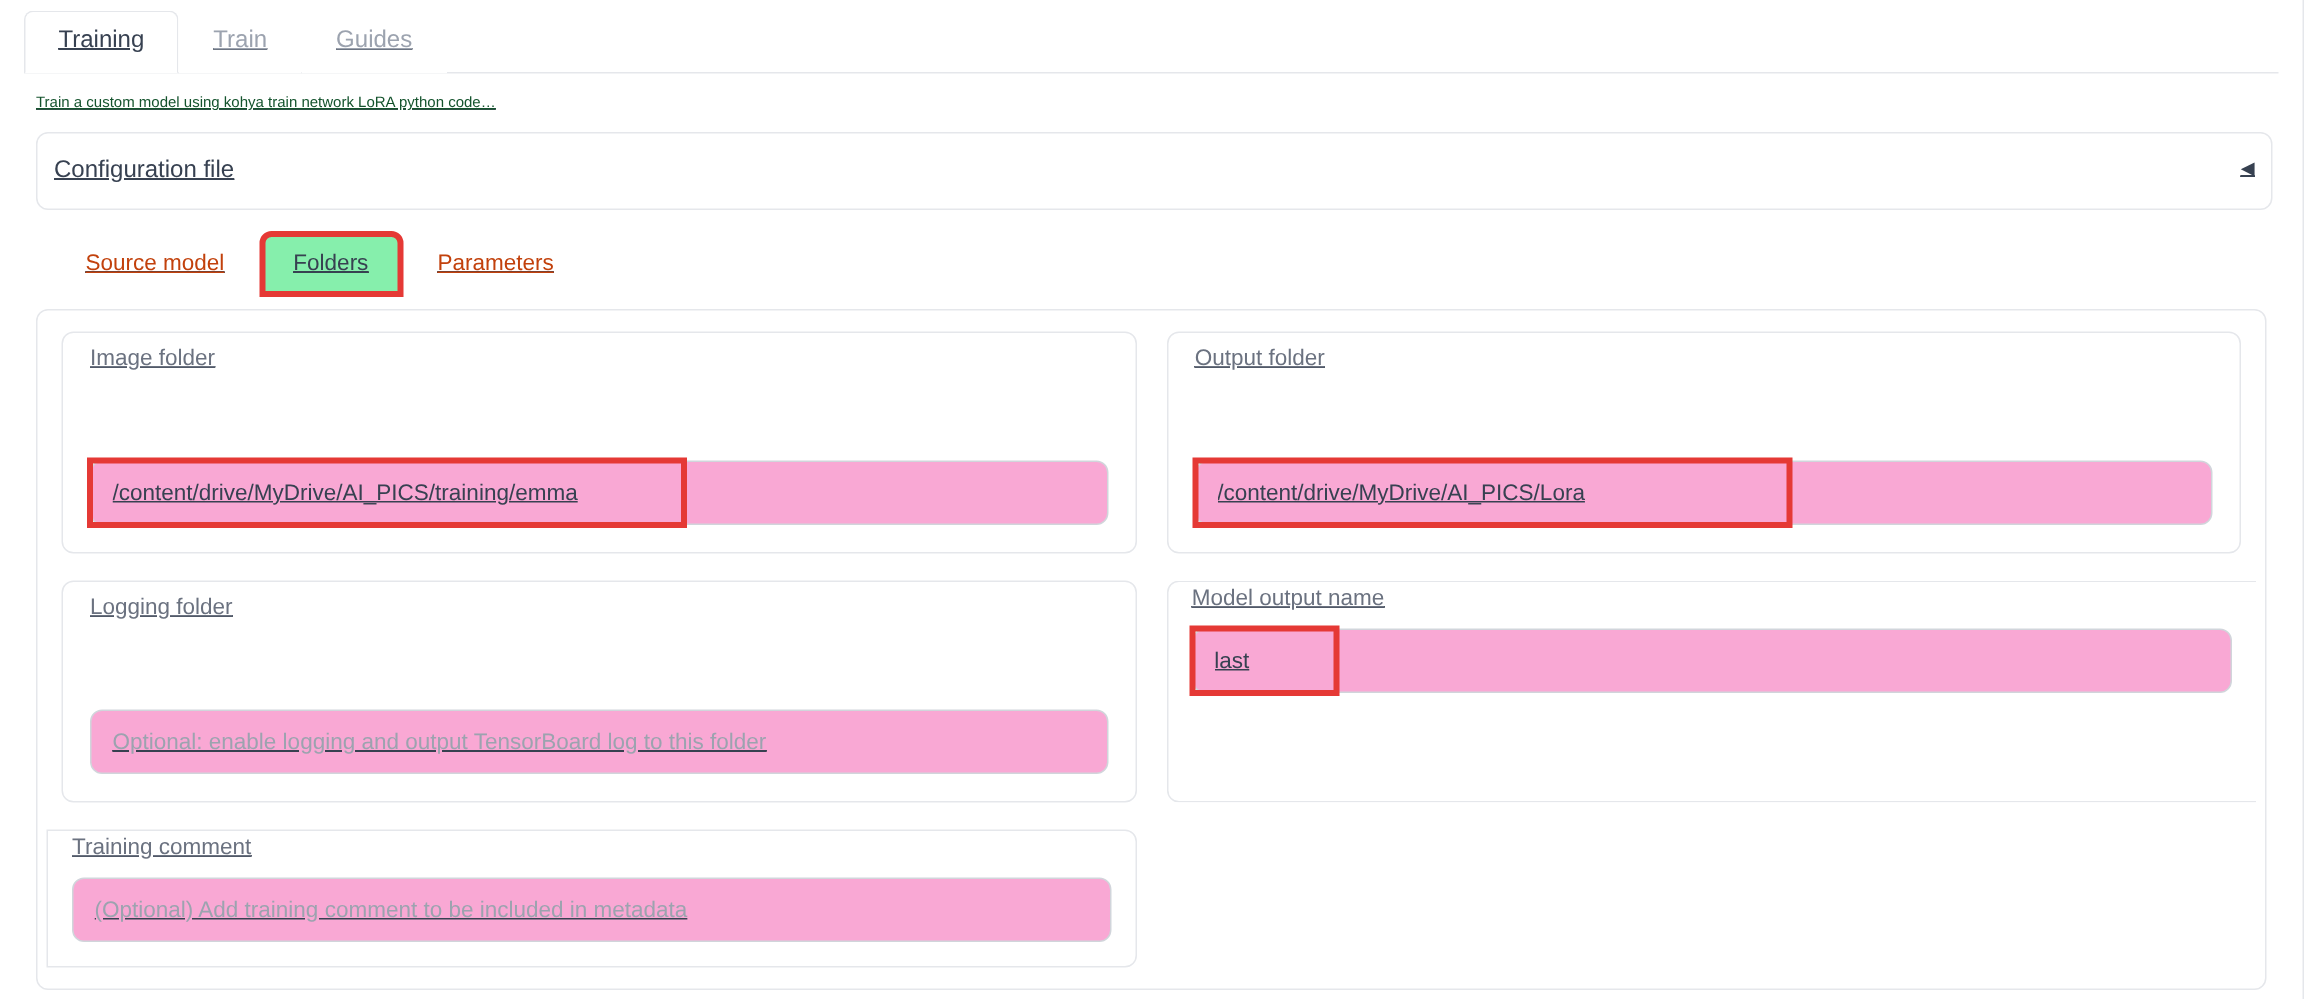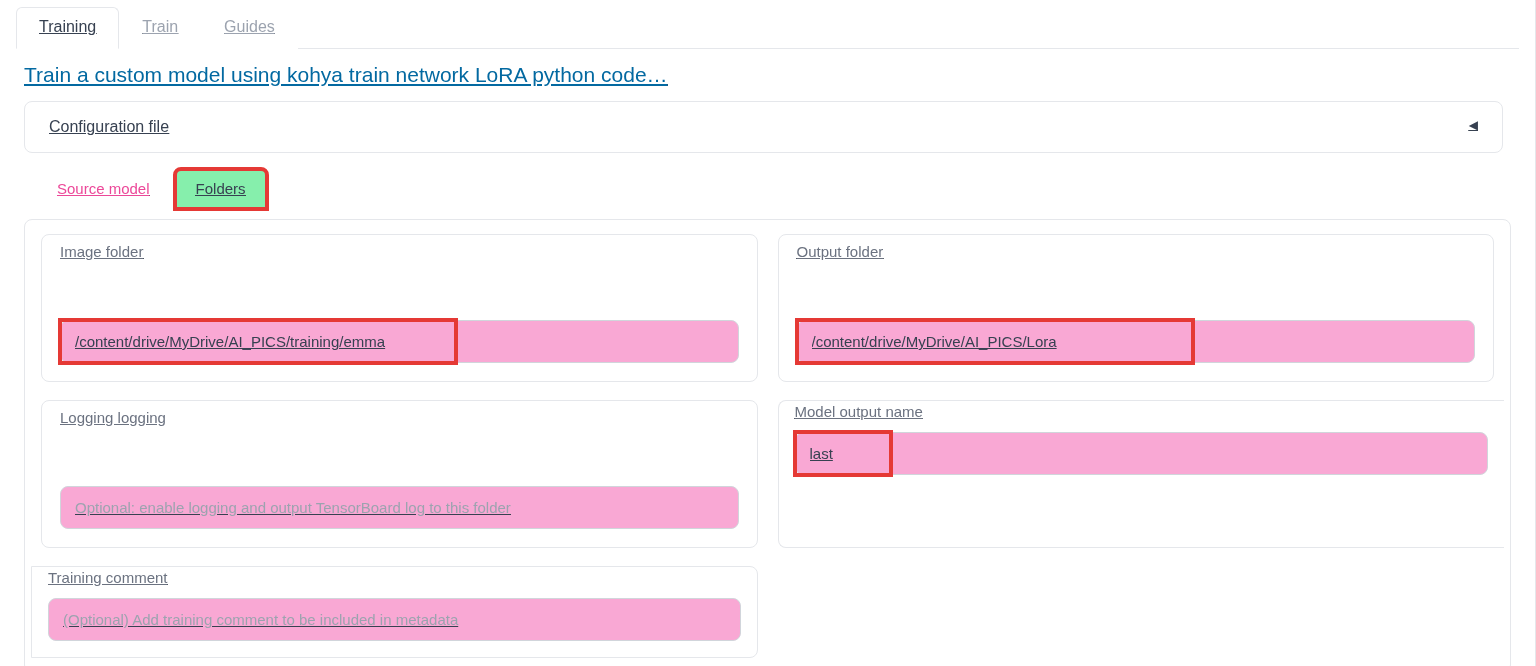--- a/index.html
+++ b/index.html
@@ -39,30 +39,30 @@
     top: 1px;
     background: #fff;
   }
   .top-tab.active {
     color: #374151;
     font-weight: 500;
     border-color: #e5e7eb;
     border-bottom: 1px solid #fff;
   }
   .description {
-    color: #0369a1;
-    font-size: 21px;
+    color: #14532d;
+    font-size: 10px;
     margin: 6px 0 14px 8px;
   }
   
   .accordion {
     border: 1px solid #e5e7eb;
     border-radius: 8px;
-    padding: 16px 24px;
-    margin: 0 16px 12px 8px;
+    padding: 16px 11px;
+    margin: 0 4px 12px 8px;
     display: flex;
     justify-content: space-between;
     cursor: pointer;
   }
   .accordion-title {
     color: #374151;
     font-size: 16px;
   }
   .accordion-caret {
     font-size: 12px;
@@ -72,21 +72,21 @@
   .inner-tabs-wrap {
     margin: 0 8px;
   }
   .inner-tabs {
     display: flex;
     gap: 0;
     padding: 4px 12px 0 12px;
   }
   .inner-tab {
     padding: 10px 20px 12px 20px;
-    color: #ec4899;
+    color: #c2410c;
     font-size: 15px;
     cursor: pointer;
     border: 1px solid transparent;
     border-bottom: none;
     border-top-left-radius: 6px;
     border-top-right-radius: 6px;
     position: relative;
     margin-right: 4px;
   }
   .inner-tab.active {
@@ -172,20 +172,21 @@
 
   <div class="accordion">
     <span class="accordion-title">Configuration file</span>
     <span class="accordion-caret">◀</span>
   </div>
 
   <div class="inner-tabs-wrap">
     <div class="inner-tabs">
       <div class="inner-tab">Source model</div>
       <div class="inner-tab active highlight-red">Folders</div>
+      <div class="inner-tab">Parameters</div>
     </div>
 
     <div class="panel">
 
       <div class="two-cards-row">
         <div class="field-label">Image folder</div>
         <div class="input-wrap">
           <input type="text" class="text-input" value="/content/drive/MyDrive/AI_PICS/training/emma" style="">
           <div class="red-overlay w400"></div>
         </div>
@@ -194,21 +195,21 @@
 
       <div class="two-cards-row">
         <div class="field-label">Output folder</div>
         <div class="input-wrap">
           <input type="text" class="text-input" value="/content/drive/MyDrive/AI_PICS/Lora" style="">
           <div class="red-overlay w400"></div>
         </div>
       </div>
 
       <div class="two-cards-row">
-        <div class="field-label">Logging logging</div>
+        <div class="field-label">Logging folder</div>
         <input type="text" class="text-input" placeholder="Optional: enable logging and output TensorBoard log to this folder" style="">
       </div>
 
       <div class="field-card borderless" style="border:1px solid #e5e7eb; border-right:none; border-radius:8px 0 0 8px; margin-right:-10px;">
         <div class="field-label">Model output name</div>
         <div class="input-wrap">
           <input type="text" class="text-input" value="last" style="">
           <div class="red-overlay w100"></div>
         </div>
       </div>

